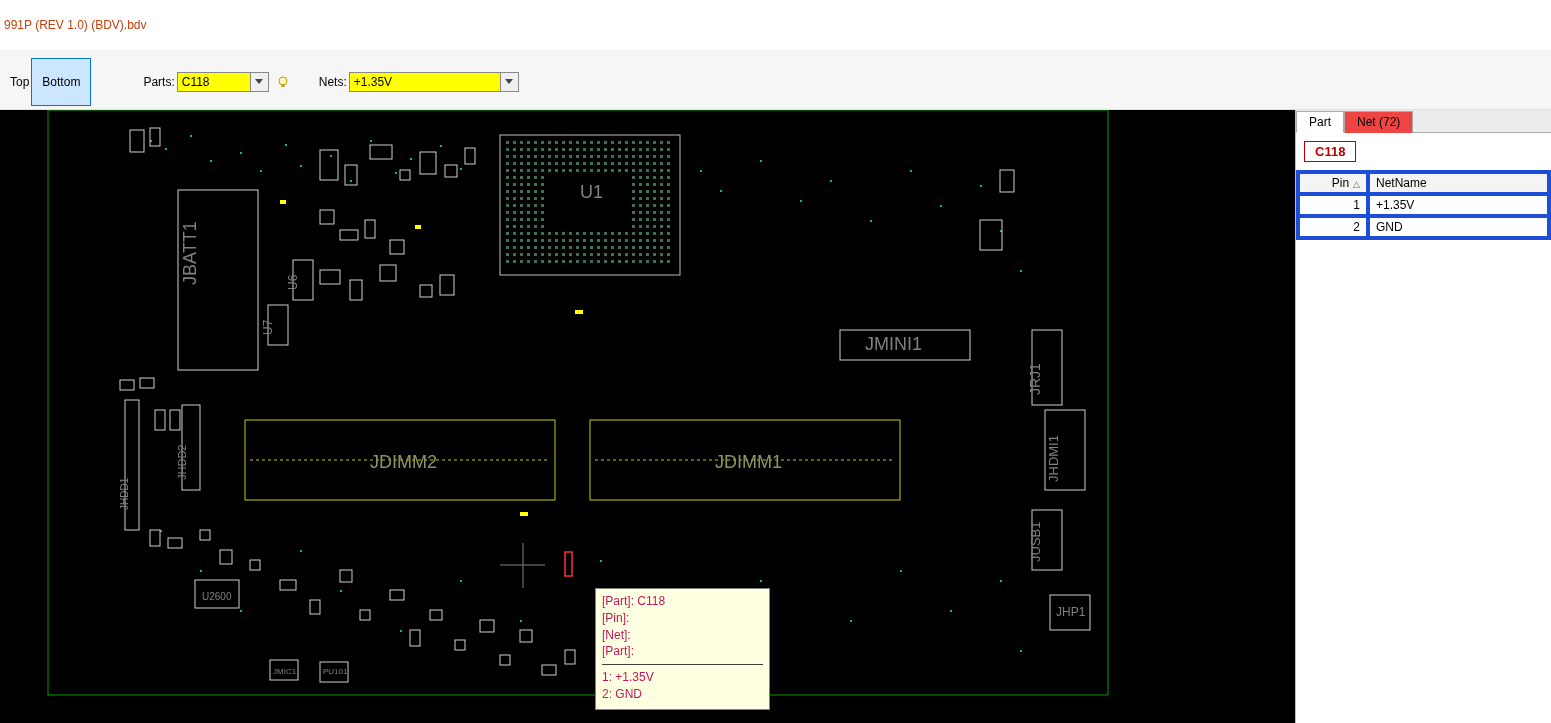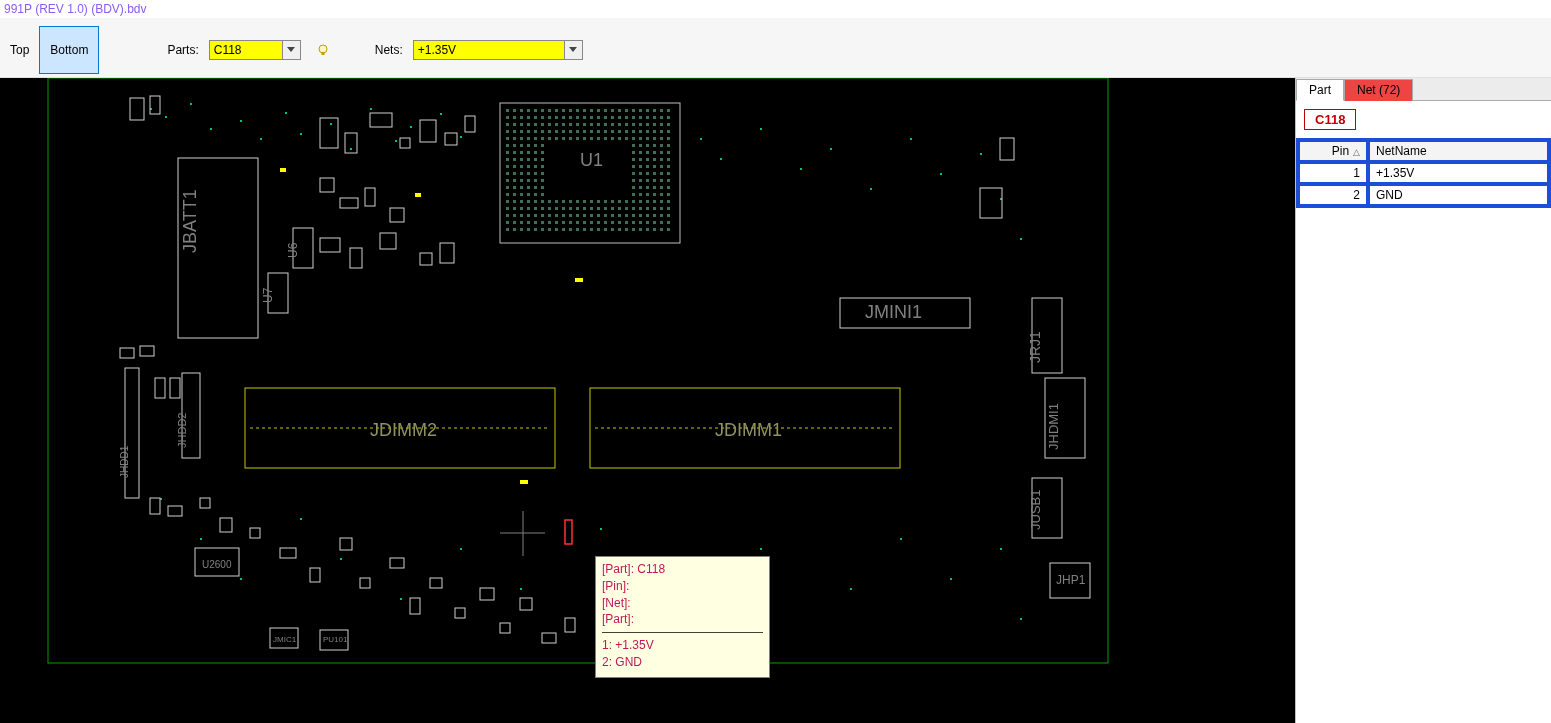--- a/index.html
+++ b/index.html
@@ -9,30 +9,30 @@
     background: #fff;
     width: 1551px;
     height: 723px;
     overflow: hidden;
     position: relative;
     color: #000;
   }
 
   
   .titlebar {
-    padding: 2px 4px;
+    padding: 18px 4px;
     font-size: 12px;
-    color: #8b5cf6;
+    color: #c2410c;
   }
 
   
   .toolbar {
     display: flex;
     align-items: center;
-    gap: 8px;
+    gap: 0;
     padding: 18px 8px 14px 8px;
     background: #f6f6f6;
     border-bottom: 1px solid #e0e0e0;
     height: 60px;
   }
   .tb-label { margin-left: 2px; margin-right: 2px; }
   .tb-btn {
     border: 1px solid #7a9ecf;
     background: #e6f0fa;
     padding: 16px 10px;

